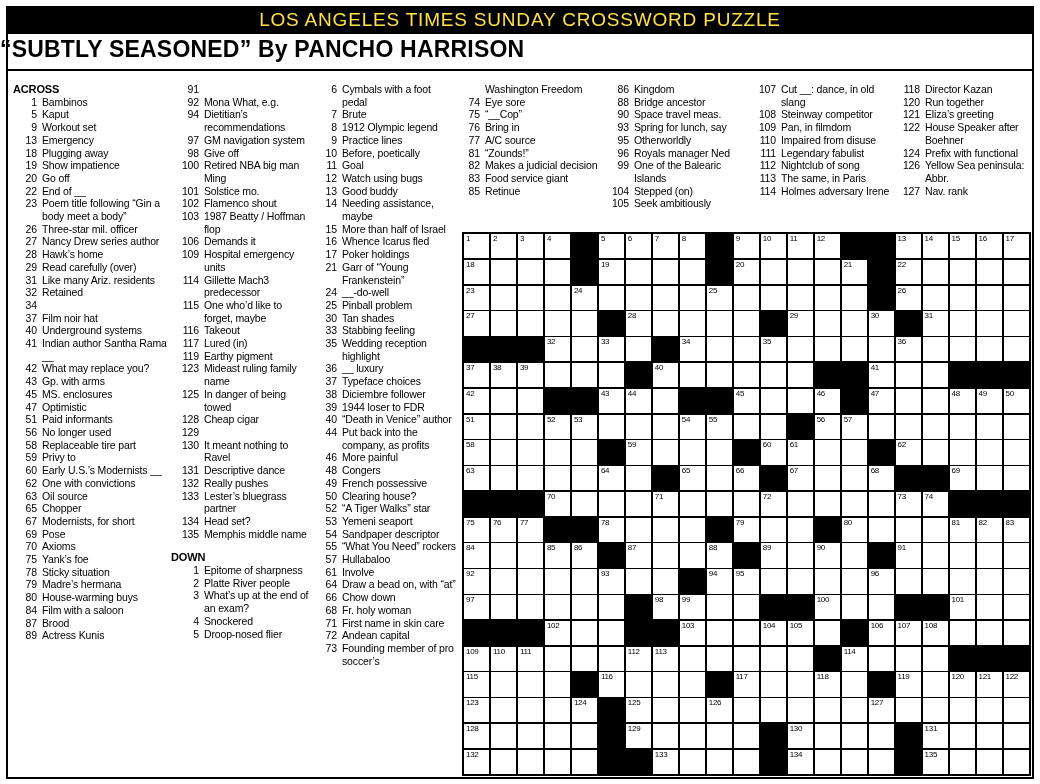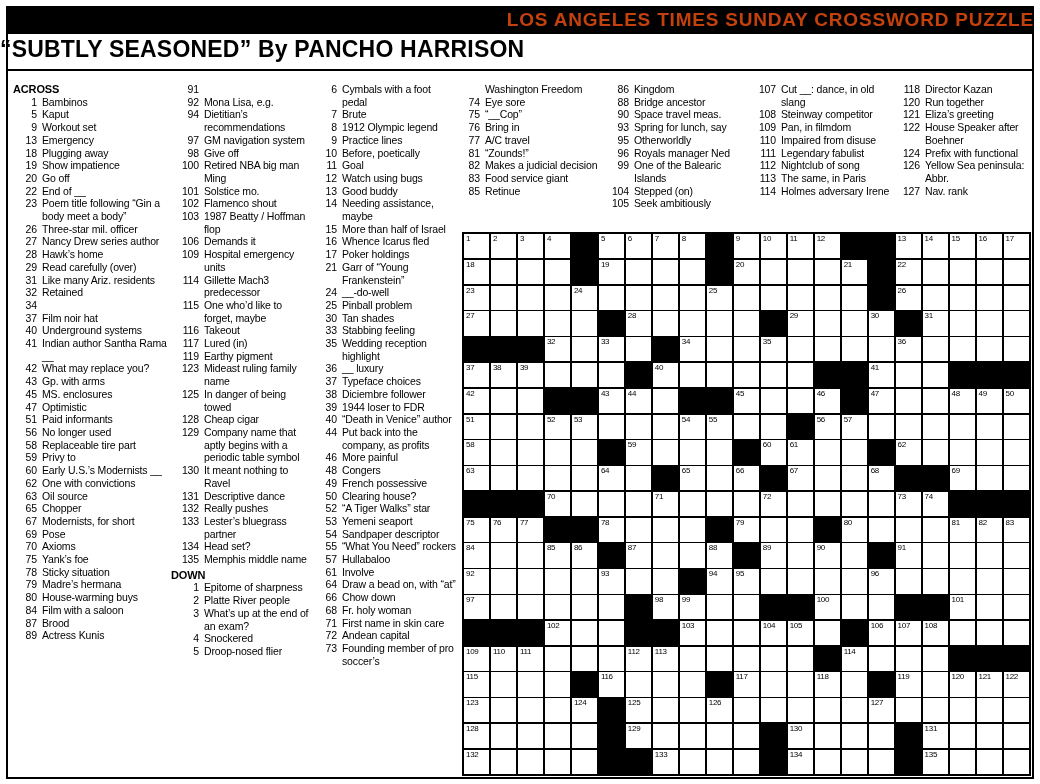--- a/index.html
+++ b/index.html
@@ -1,28 +1,28 @@
 <!DOCTYPE html>
 <html><head>
 <meta charset="utf-8">
 <style>
   html,body{margin:0;padding:0;background:#fff;}
   body{width:1040px;height:784px;position:relative;font-family:"Liberation Sans",sans-serif;color:#000;overflow:hidden;}
   #frame{position:absolute;left:6px;top:6px;width:1024px;height:769px;border:2px solid #000;}
-  #banner{position:absolute;left:6px;top:6px;width:1028px;height:28px;background:#000;color:#c2410c;
-          display:flex;align-items:center;justify-content:flex-end;font-weight:bold;font-size:19px;letter-spacing:0.8px;}
+  #banner{position:absolute;left:6px;top:6px;width:1028px;height:28px;background:#000;color:#fde047;
+          display:flex;align-items:center;justify-content:center;font-weight:normal;font-size:19px;letter-spacing:0.8px;}
   #byline{position:absolute;left:0;top:36px;width:1040px;text-align:left;font-weight:bold;font-size:23px;letter-spacing:0.2px;}
   #rule{position:absolute;left:6px;top:69px;width:1028px;height:2px;background:#000;}
 
   .clue-col{position:absolute;top:83px;font-size:10.5px;line-height:12.7px;letter-spacing:-0.15px;}
   .clue{display:flex;align-items:flex-start;}
   .cn{flex:0 0 var(--nw);text-align:right;padding-right:5px;}
   .ct{flex:1;}
   .clue-header{font-weight:bold;font-size:11px;}
-  .clue-header.gap{margin-top:3px;}
+  .clue-header.gap{margin-top:11px;}
 
   #col1{left:13px;width:157px;--nw:24px;}
   #col2{left:171px;width:142px;--nw:28px;}
   #col3{left:313px;width:144px;--nw:24px;}
   #col4{left:457px;width:143px;--nw:23px;}
   #col5{left:601px;width:143px;--nw:28px;}
   #col6{left:746px;width:148px;--nw:30px;}
   #col7{left:893px;width:142px;--nw:27px;}
 
   #grid{position:absolute;left:462px;top:232px;width:569px;height:544px;box-sizing:border-box;
@@ -210,21 +210,21 @@
       <span class="cn">89</span>
       <span class="ct">Actress Kunis</span>
     </div>
   </div>
 <div id="col2" class="clue-col">
     <div class="clue">
       <span class="cn">91</span>
     </div>
     <div class="clue">
       <span class="cn">92</span>
-      <span class="ct">Mona Lisa, e.g.</span>
+      <span class="ct">Mona What, e.g.</span>
     </div>
     <div class="clue">
       <span class="cn">94</span>
       <span class="ct">Dietitian’s recommendations</span>
     </div>
     <div class="clue">
       <span class="cn">97</span>
       <span class="ct">GM navigation system</span>
     </div>
     <div class="clue">
@@ -282,21 +282,20 @@
     <div class="clue">
       <span class="cn">125</span>
       <span class="ct">In danger of being towed</span>
     </div>
     <div class="clue">
       <span class="cn">128</span>
       <span class="ct">Cheap cigar</span>
     </div>
     <div class="clue">
       <span class="cn">129</span>
-      <span class="ct">Company name that aptly begins with a periodic table symbol</span>
     </div>
     <div class="clue">
       <span class="cn">130</span>
       <span class="ct">It meant nothing to Ravel</span>
     </div>
     <div class="clue">
       <span class="cn">131</span>
       <span class="ct">Descriptive dance</span>
     </div>
     <div class="clue">
@@ -511,21 +510,21 @@
     <div class="clue">
       <span class="cn">75</span>
       <span class="ct">“__Cop”</span>
     </div>
     <div class="clue">
       <span class="cn">76</span>
       <span class="ct">Bring in</span>
     </div>
     <div class="clue">
       <span class="cn">77</span>
-      <span class="ct">A/C travel</span>
+      <span class="ct">A/C source</span>
     </div>
     <div class="clue">
       <span class="cn">81</span>
       <span class="ct">“Zounds!”</span>
     </div>
     <div class="clue">
       <span class="cn">82</span>
       <span class="ct">Makes a judicial decision</span>
     </div>
     <div class="clue">

